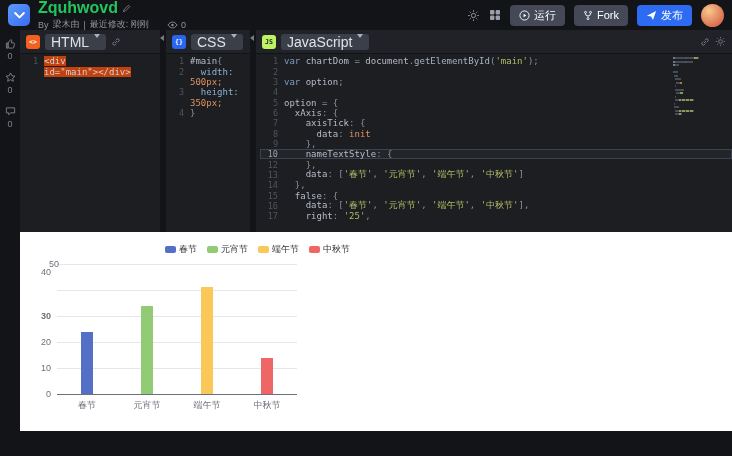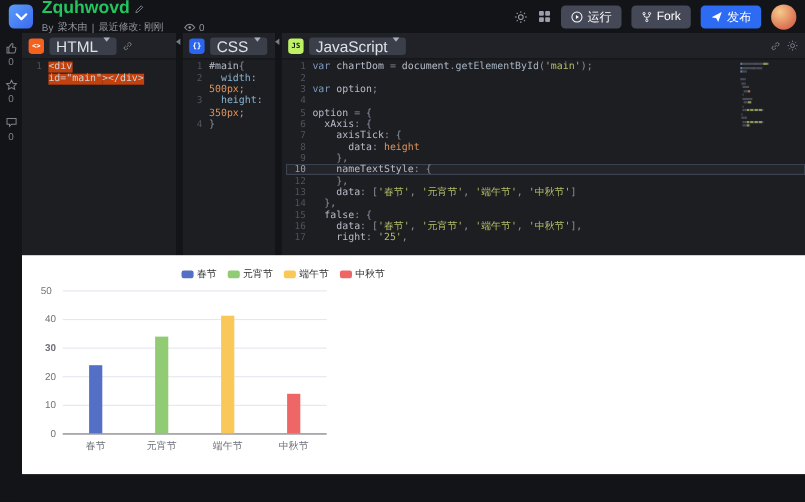--- a/index.html
+++ b/index.html
@@ -355,21 +355,21 @@
                 <span style="width: 0.55px; background: rgb(86, 91, 102);"></span>
               </div>
             </div>
         <div class="code-line"><span class="ln">1</span><span class="code-text"><span class="tk-kw">var </span><span class="tk-def">chartDom </span><span class="tk-pun">= </span><span class="tk-def">document</span><span class="tk-pun">.</span><span class="tk-fn">getElementById</span><span class="tk-pun">(</span><span class="tk-str">'main'</span><span class="tk-pun">);</span></span></div>
             <div class="code-line"><span class="ln">2</span></div>
             <div class="code-line"><span class="ln">3</span><span class="code-text"><span class="tk-kw">var </span><span class="tk-def">option</span><span class="tk-pun">;</span></span></div>
             <div class="code-line"><span class="ln">4</span><span class="code-text"></span></div>
             <div class="code-line"><span class="ln">5</span><span class="code-text"><span class="tk-def">option </span><span class="tk-pun">= {</span></span></div>
             <div class="code-line"><span class="ln">6</span><span class="code-text"><span class="tk-ws">  </span><span class="tk-prop">xAxis</span><span class="tk-pun">: {</span></span></div>
             <div class="code-line"><span class="ln">7</span><span class="code-text"><span class="tk-ws">    </span><span class="tk-prop">axisTick</span><span class="tk-pun">: {</span></span></div>
-            <div class="code-line"><span class="ln">8</span><span class="code-text"><span class="tk-ws">      </span><span class="tk-prop">data</span><span class="tk-pun">: </span><span class="tk-lit">height</span></span></div>
+            <div class="code-line"><span class="ln">8</span><span class="code-text"><span class="tk-ws">      </span><span class="tk-prop">data</span><span class="tk-pun">: </span><span class="tk-lit">init</span></span></div>
             <div class="code-line"><span class="ln">9</span><span class="code-text"><span class="tk-ws">    </span><span class="tk-pun">},</span></span></div>
             <div class="code-line active"><span class="ln">10</span><span class="code-text"><span class="tk-ws">    </span><span class="tk-prop">nameTextStyle</span><span class="tk-pun">: {</span></span></div>
             <div class="code-line"><span class="ln">12</span><span class="code-text"><span class="tk-ws">    </span><span class="tk-pun">},</span></span></div>
             <div class="code-line"><span class="ln">13</span><span class="code-text"><span class="tk-ws">    </span><span class="tk-prop">data</span><span class="tk-pun">: [</span><span class="tk-str">'春节'</span><span class="tk-pun">, </span><span class="tk-str">'元宵节'</span><span class="tk-pun">, </span><span class="tk-str">'端午节'</span><span class="tk-pun">, </span><span class="tk-str">'中秋节'</span><span class="tk-pun">]</span></span></div>
             <div class="code-line"><span class="ln">14</span><span class="code-text"><span class="tk-ws">  </span><span class="tk-pun">},</span></span></div>
             <div class="code-line"><span class="ln">15</span><span class="code-text"><span class="tk-ws">  </span><span class="tk-prop">false</span><span class="tk-pun">: {</span></span></div>
             <div class="code-line"><span class="ln">16</span><span class="code-text"><span class="tk-ws">    </span><span class="tk-prop">data</span><span class="tk-pun">: [</span><span class="tk-str">'春节'</span><span class="tk-pun">, </span><span class="tk-str">'元宵节'</span><span class="tk-pun">, </span><span class="tk-str">'端午节'</span><span class="tk-pun">, </span><span class="tk-str">'中秋节'</span><span class="tk-pun">],</span></span></div>
             <div class="code-line"><span class="ln">17</span><span class="code-text"><span class="tk-ws">    </span><span class="tk-prop">right</span><span class="tk-pun">: </span><span class="tk-str">'25'</span><span class="tk-pun">,</span></span></div>
           </div>
       </section>
@@ -397,23 +397,23 @@
           </div>
       <div class="axis-line" style="left: 37px; top: 162px; width: 240px;"></div>
           <div class="y-label" style="left: 11px; top: 162px;">0</div>
           <div class="grid-line" style="left: 37px; top: 136px; width: 240px;"></div>
           <div class="y-label" style="left: 11px; top: 136px;">10</div>
           <div class="grid-line" style="left: 37px; top: 110px; width: 240px;"></div>
           <div class="y-label" style="left: 11px; top: 110px;">20</div>
           <div class="grid-line" style="left: 37px; top: 84px; width: 240px;"></div>
           <div class="y-label" style="left: 11px; top: 84px; font-weight: bold;">30</div>
           <div class="grid-line" style="left: 37px; top: 58px; width: 240px;"></div>
-          <div class="y-label" style="left: 11px; top: 58px;">40</div>
+          <div class="y-label" style="left: 11px; top: 40px;">40</div>
           <div class="grid-line" style="left: 37px; top: 32px; width: 240px;"></div>
-          <div class="y-label" style="left: 7px; top: 32px;">50</div>
+          <div class="y-label" style="left: 19px; top: 32px;">50</div>
           <div class="bar" style="left: 61px; top: 99.6px; height: 62.4px; background: rgb(84, 112, 198);"></div>
           <div class="x-label" style="left: 67px; top: 167px;">春节</div>
           <div class="bar" style="left: 121px; top: 73.6px; height: 88.4px; background: rgb(145, 204, 117);"></div>
           <div class="x-label" style="left: 127px; top: 167px;">元宵节</div>
           <div class="bar" style="left: 181px; top: 55.4px; height: 106.6px; background: rgb(250, 200, 88);"></div>
           <div class="x-label" style="left: 187px; top: 167px;">端午节</div>
           <div class="bar" style="left: 241px; top: 125.6px; height: 36.4px; background: rgb(238, 102, 102);"></div>
           <div class="x-label" style="left: 247px; top: 167px;">中秋节</div>
         </div>
     </div>

